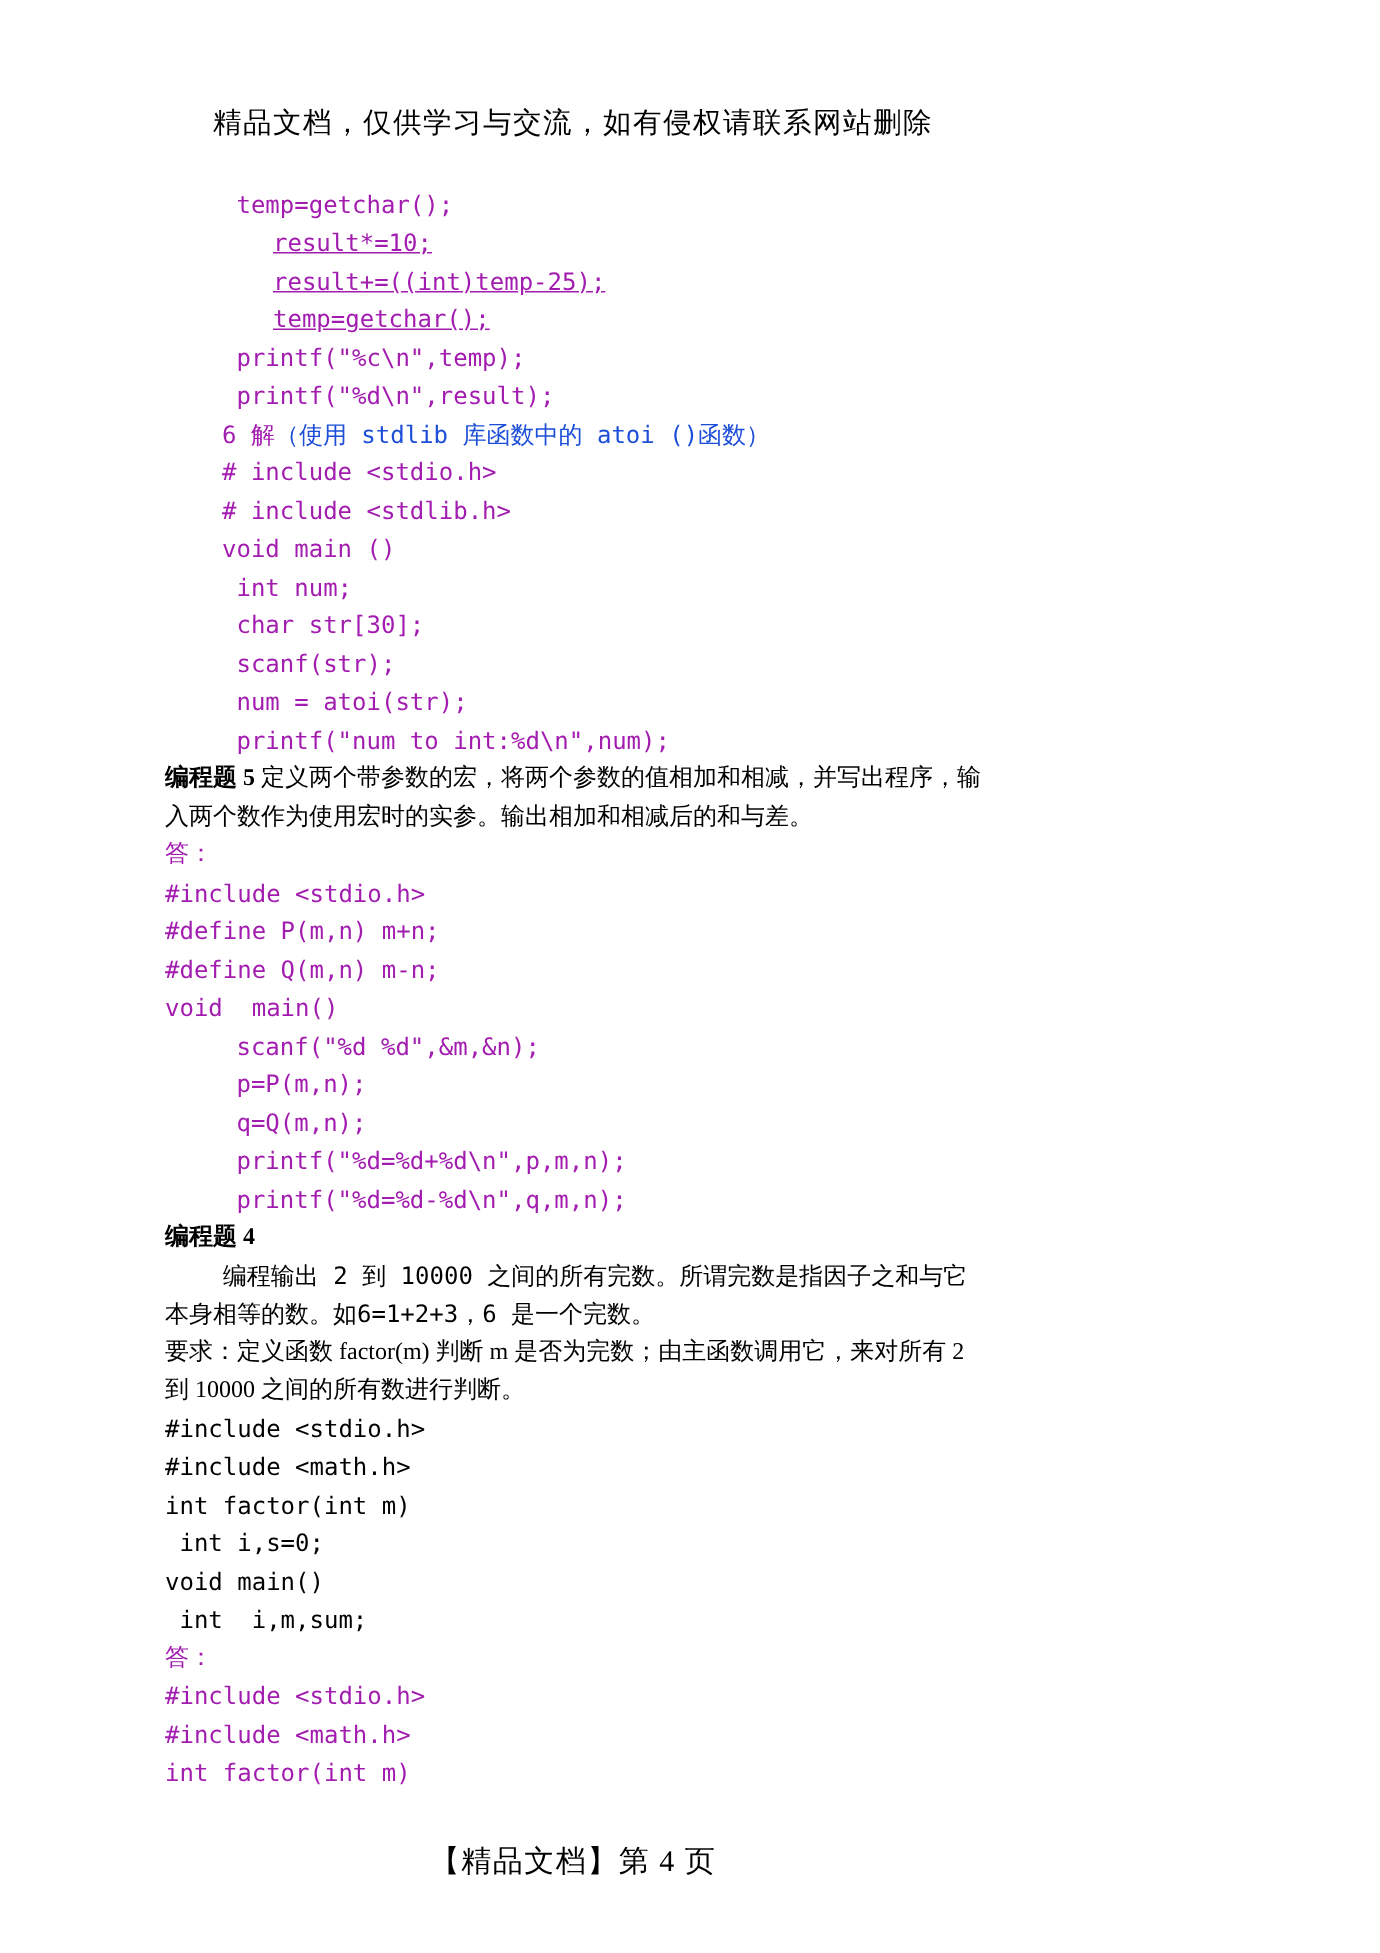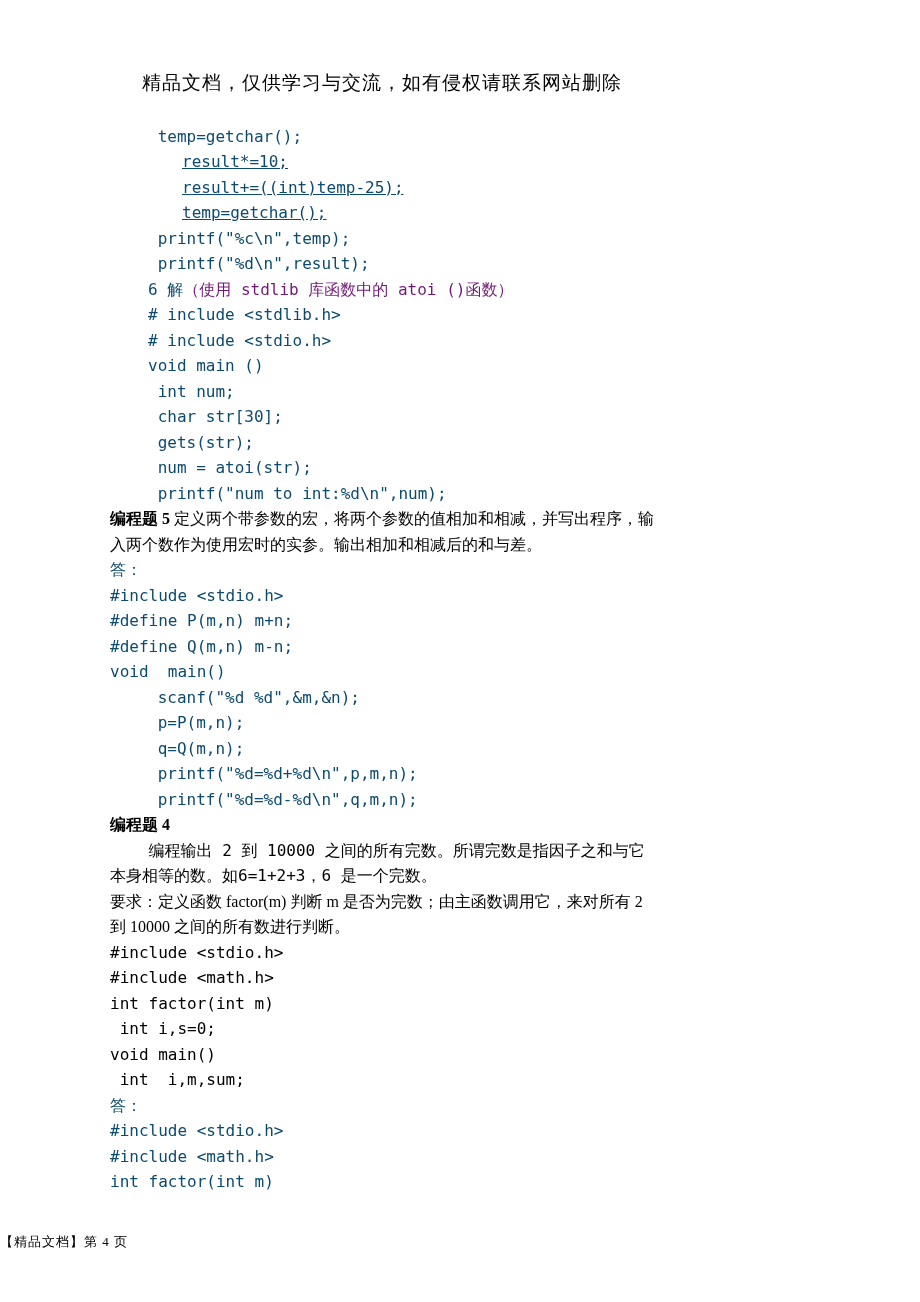--- a/index.html
+++ b/index.html
@@ -23,55 +23,56 @@
     text-align: center;
     font-size: 19px;
     margin-bottom: 28px;
     letter-spacing: 1px;
   }
   .footer {
     position: absolute;
     bottom: 48px;
     left: 0;
     right: 0;
-    font-size: 13px;
+    text-align: center;
+    font-size: 20px;
     letter-spacing: 1px;
   }
   .code {
     font-family: "SimSun", "宋体", monospace;
     white-space: pre;
   }
-  .red { color: #0c4a6e; }
-  .black { color: #701a75; margin-top: 45px; }
+  .red { color: #a21caf; }
+  .black { color: #1d4ed8; margin-top: 45px; }
   .indent1 { padding-left: 38px; }
   .indent2 { padding-left: 72px; text-decoration: underline; }
   .bold { font-weight: bold; }
   .line { display: block; }
 </style>
 </head>
 <body>
 
 <div class="page">
 
   <div class="header">精品文档，仅供学习与交流，如有侵权请联系网站删除</div>
 
   <div>
     <span class="line code red indent1"> temp=getchar();</span>
     <span class="line code red indent2">result*=10;</span>
     <span class="line code red indent2">result+=((int)temp-25);</span>
     <span class="line code red indent2">temp=getchar();</span>
     <span class="line code red indent1"> printf("%c\n",temp);</span>
     <span class="line code red indent1"> printf("%d\n",result);</span>
     <span class="line code indent1"><span class="red">6 解</span><span class="black">（使用 stdlib 库函数中的 atoi ()函数）</span></span>
+    <span class="line code red indent1"># include &lt;stdio.h&gt;</span>
     <span class="line code red indent1"># include &lt;stdlib.h&gt;</span>
-    <span class="line code red indent1"># include &lt;stdio.h&gt;</span>
     <span class="line code red indent1">void main ()</span>
     <span class="line code red indent1"> int num;</span>
     <span class="line code red indent1"> char str[30];</span>
-    <span class="line code red indent1"> gets(str);</span>
+    <span class="line code red indent1"> scanf(str);</span>
     <span class="line code red indent1"> num = atoi(str);</span>
     <span class="line code red indent1"> printf("num to int:%d\n",num);</span>
   </div>
 
   <div>
     <span class="line"><span class="bold">编程题 5</span><span> 定义两个带参数的宏，将两个参数的值相加和相减，并写出程序，输入两个数作为使用宏时的实参。输出相加和相减后的和与差。</span></span>
     <span class="line red">答：</span>
     <span class="line code red">#include &lt;stdio.h&gt;</span>
     <span class="line code red">#define P(m,n) m+n;</span>
     <span class="line code red">#define Q(m,n) m-n;</span>

